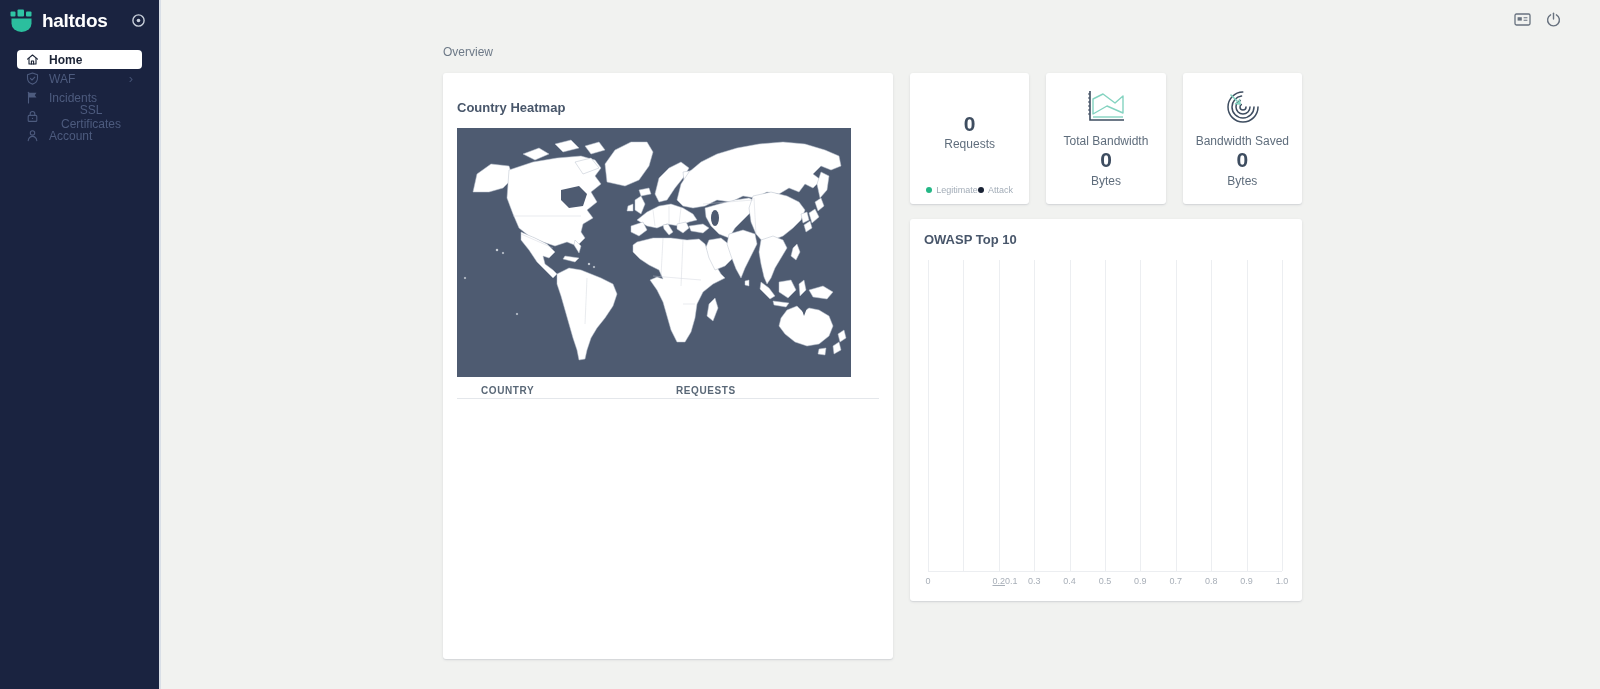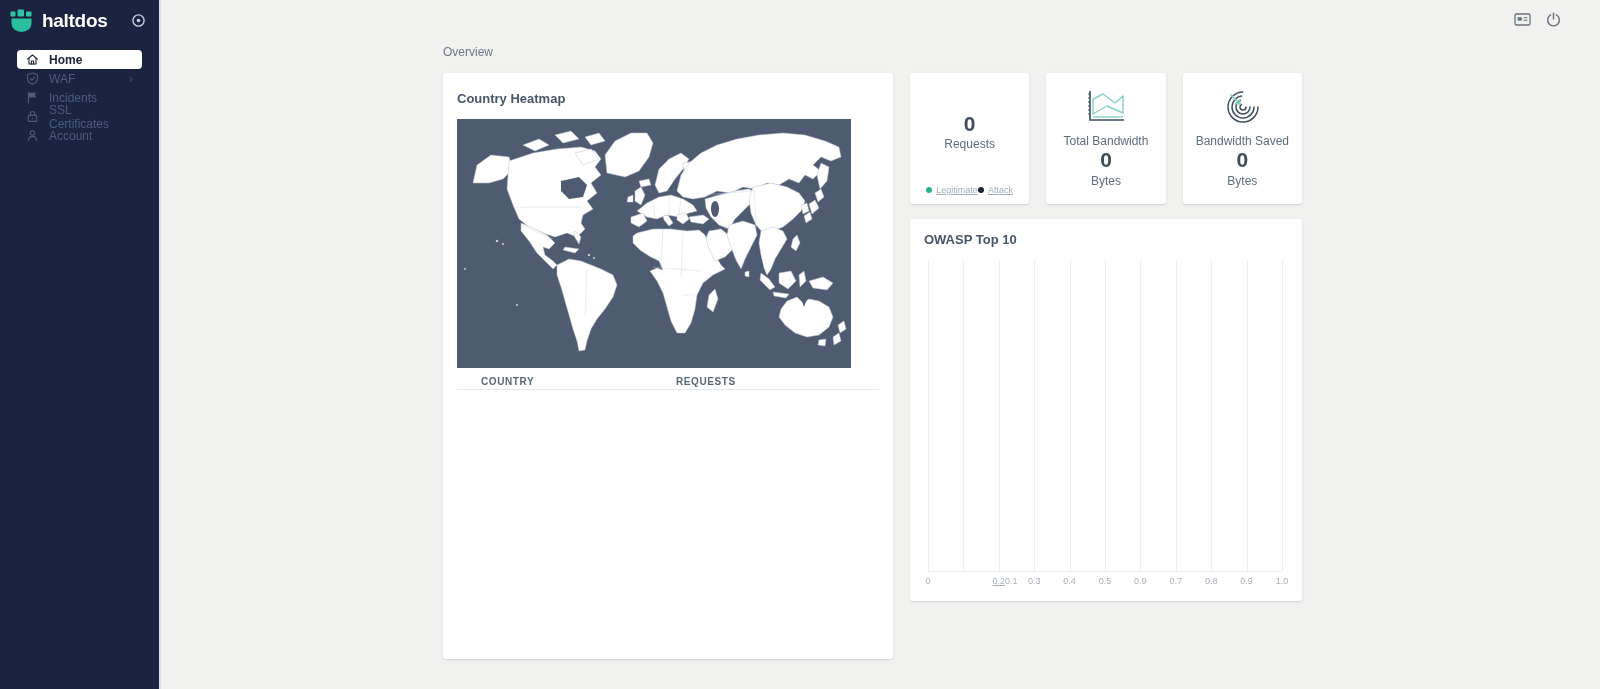--- a/index.html
+++ b/index.html
@@ -8,20 +8,21 @@
     font-family: "Liberation Sans", sans-serif;
     background:#f1f2f0;
     position:relative;
   }
 
   
   .sidebar {
     position:absolute; left:0; top:0; bottom:0; width:161px;
     background:#1a2340;
     border-right:2px solid #d9dfe7;
+    text-align:center;
   }
   .logo-row { display:flex; align-items:center; padding:9px 13px 8px 10px; }
   .logo-mark { width:25px; height:23px; flex:0 0 auto; }
   .logo-text { color:#ffffff; font-size:19px; font-weight:bold; margin-left:7px; letter-spacing:-0.3px; }
   .sidebar-gear { margin-left:auto; width:15px; height:15px; color:#c9d0db; cursor:pointer; }
 
   .nav { margin:10px 17px 0 17px; }
   .nav-item {
     display:flex; align-items:center; height:19px; padding:0 9px;
     border-radius:4px; color:#4d5b7e; font-size:12px; cursor:pointer;
@@ -41,21 +42,21 @@
 
   .content { display:flex; gap:17px; }
 
   .card {
     background:#ffffff; border-radius:3px;
     box-shadow:0 1px 3px rgba(26,35,64,0.10), 0 1px 1px rgba(26,35,64,0.06);
   }
   .card-title { font-size:13px; font-weight:bold; color:#48566a; }
 
   
-  .heatmap-card { width:480px; height:586px; padding:18px 14px; }
+  .heatmap-card { width:480px; height:586px; padding:27px 14px; }
   .worldmap { display:block; width:394px; height:249px; margin-top:13px; }
   .geo-table-header {
     display:flex; align-items:center; height:17px; margin-top:5px;
     border-bottom:1px solid #e4e7eb;
   }
   .geo-th {
     font-size:10px; font-weight:bold; color:#5a6877; letter-spacing:0.6px;
   }
   .geo-th.c1 { width:219px; padding-left:24px; }
   .geo-th.c2 { flex:1; }
@@ -64,21 +65,21 @@
   .right-col { width:420px; display:flex; flex-direction:column; gap:15px; }
   .stats-row { display:flex; gap:17px; height:131px; }
   .stat-card { flex:1; position:relative; display:flex; flex-direction:column; align-items:center; justify-content:center; }
   .stat-value { font-size:21px; font-weight:bold; color:#3e4d60; line-height:1.1; }
   .stat-label { font-size:12px; color:#5f6d7c; margin-top:2px; }
   .stat-icon { width:42px; height:36px; margin-bottom:7px; }
   .stat-card.requests .stat-value { margin-top:-14px; }
   .legend-row {
     position:absolute; bottom:9px; left:0; right:0;
     display:flex; justify-content:center; 
-    font-size:9px; color:#a3adb8;text-decoration:underline;
+    font-size:9px; color:#a3adb8;
   }
   .legend-item { display:flex; align-items:center; gap:4px; }
   .legend-dot { width:6px; height:6px; border-radius:50%; display:inline-block; }
 
   
   .owasp-card { height:382px; padding:13px 14px; display:flex; flex-direction:column; }
   .owasp-chart { position:relative; flex:1; margin:13px 6px 0 4px; border-bottom:1px solid #eceef1; }
   .gridline { position:absolute; top:0; bottom:0; width:1px; background:#eceef1; }
   .axis-row { position:relative; height:16px; margin:0 6px 0 4px; }
   .tick { position:absolute; top:4px; transform:translateX(-50%); font-size:9px; color:#a8afb8; }

